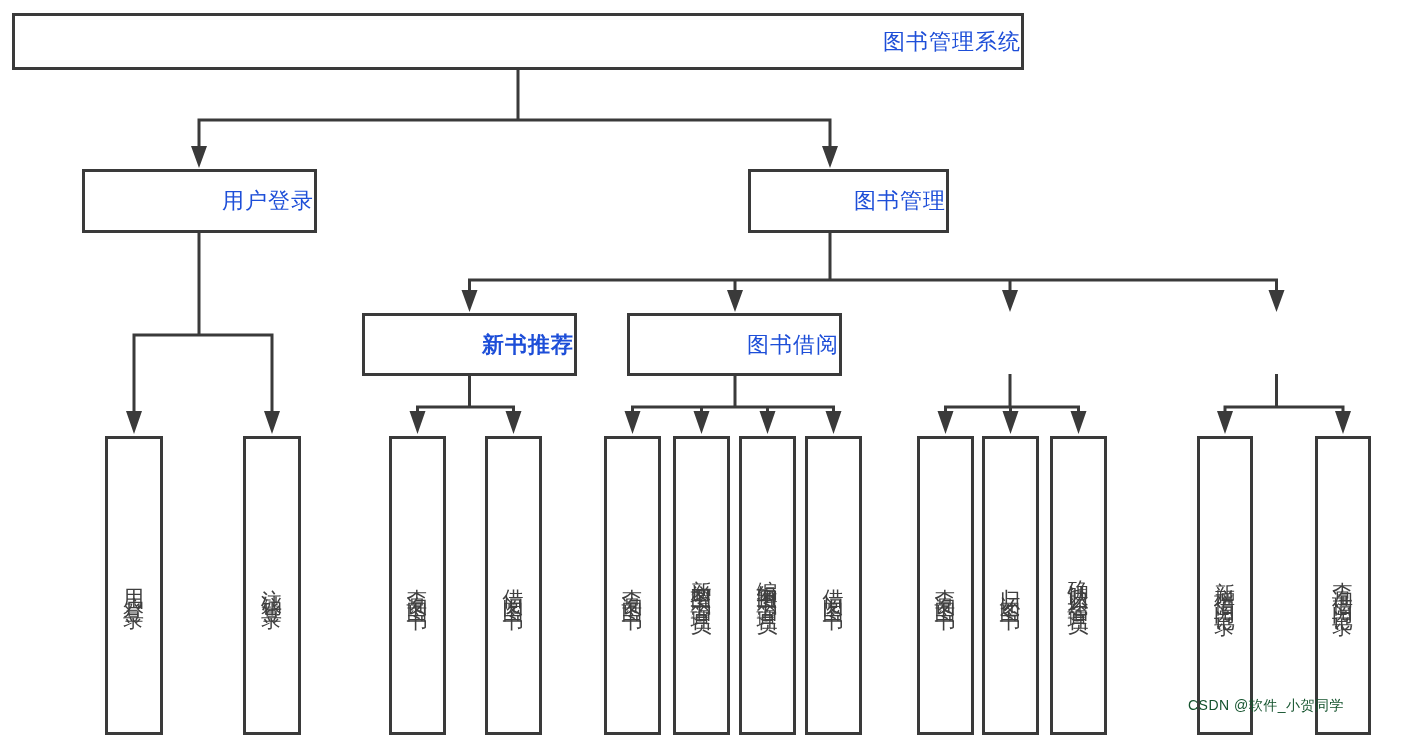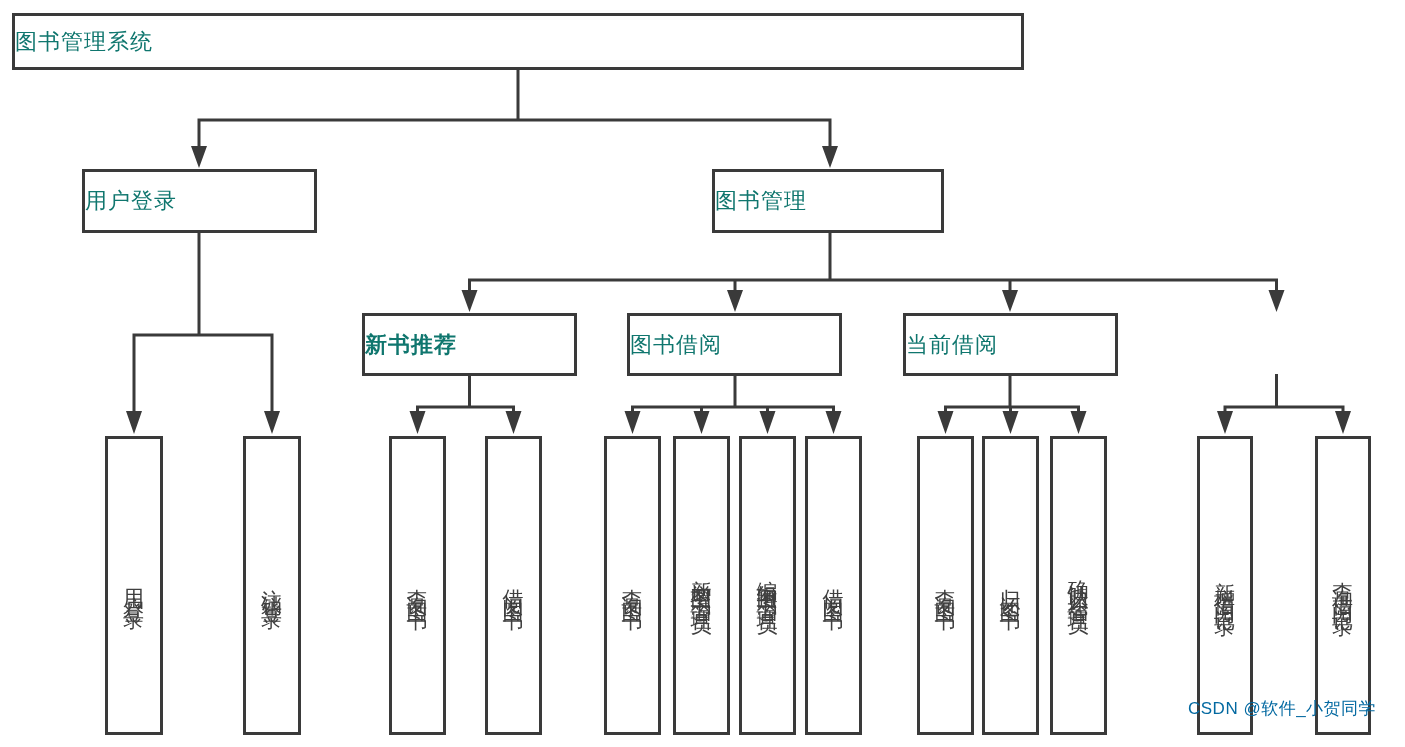--- a/index.html
+++ b/index.html
@@ -3,32 +3,32 @@
 <meta charset="utf-8">
 <style>
   html,body{margin:0;padding:0;background:#fff;}
   #stage{
     position:relative;width:1405px;height:747px;background:#ffffff;
     font-family:"Liberation Sans",sans-serif;overflow:hidden;
   }
   #wires{position:absolute;left:0;top:0;width:1405px;height:747px;}
   .hbox{
     position:absolute;box-sizing:border-box;border:3px solid #3a3a3a;background:#ffffff;
-    display:flex;align-items:center;justify-content:flex-start;
-    font-size:22px;color:#0f766e;letter-spacing:1px;white-space:nowrap;
+    display:flex;align-items:center;justify-content:flex-end;
+    font-size:22px;color:#1d4ed8;letter-spacing:1px;white-space:nowrap;
   }
   .vbox{
     position:absolute;box-sizing:border-box;border:3px solid #3a3a3a;background:#ffffff;
     display:flex;align-items:center;justify-content:center;
     writing-mode:vertical-rl;text-orientation:mixed;
     font-size:21px;color:#3f3f3f;letter-spacing:7px;line-height:1;
   }
   #watermark{
     position:absolute;left:1188px;top:697px;width:212px;
-    font-size:17px;color:#0369a1;white-space:nowrap;letter-spacing:0.5px;
+    font-size:14px;color:#14532d;white-space:nowrap;letter-spacing:0.5px;
   }
 </style>
 </head>
 <body>
 
 <div id="stage">
 
   <svg id="wires" viewBox="0 0 1405 747" xmlns="http://www.w3.org/2000/svg">
 
     <path d="M518 68 V121.5
@@ -74,32 +74,29 @@
              M1335 411 L1351 411 L1343 434 Z" fill="#3a3a3a" stroke="none"></path>
   </svg>
 
   <div class="hbox" style="left:12px;top:13px;width:1012px;height:57px;">
     <span>图书管理系统</span>
   </div>
 
   <div class="hbox" style="left:82px;top:169px;width:235px;height:64px;">
     <span>用户登录</span>
   </div>
-  <div class="hbox" style="left:712px;top:169px;width:232px;height:64px;">
+  <div class="hbox" style="left:748px;top:169px;width:201px;height:64px;">
     <span>图书管理</span>
   </div>
 
   <div class="hbox" style="left:362px;top:313px;width:215px;height:63px;font-weight:bold;">
     <span>新书推荐</span>
   </div>
   <div class="hbox" style="left:627px;top:313px;width:215px;height:63px;">
     <span>图书借阅</span>
-  </div>
-  <div class="hbox" style="left:903px;top:313px;width:215px;height:63px;">
-    <span>当前借阅</span>
   </div>
 
   <div class="vbox" style="left:105px;top:436px;width:58px;height:299px;">
     <span>用户登录</span>
   </div>
   <div class="vbox" style="left:243px;top:436px;width:58px;height:299px;">
     <span>注销登录</span>
   </div>
 
   <div class="vbox" style="left:389px;top:436px;width:57px;height:299px;">

